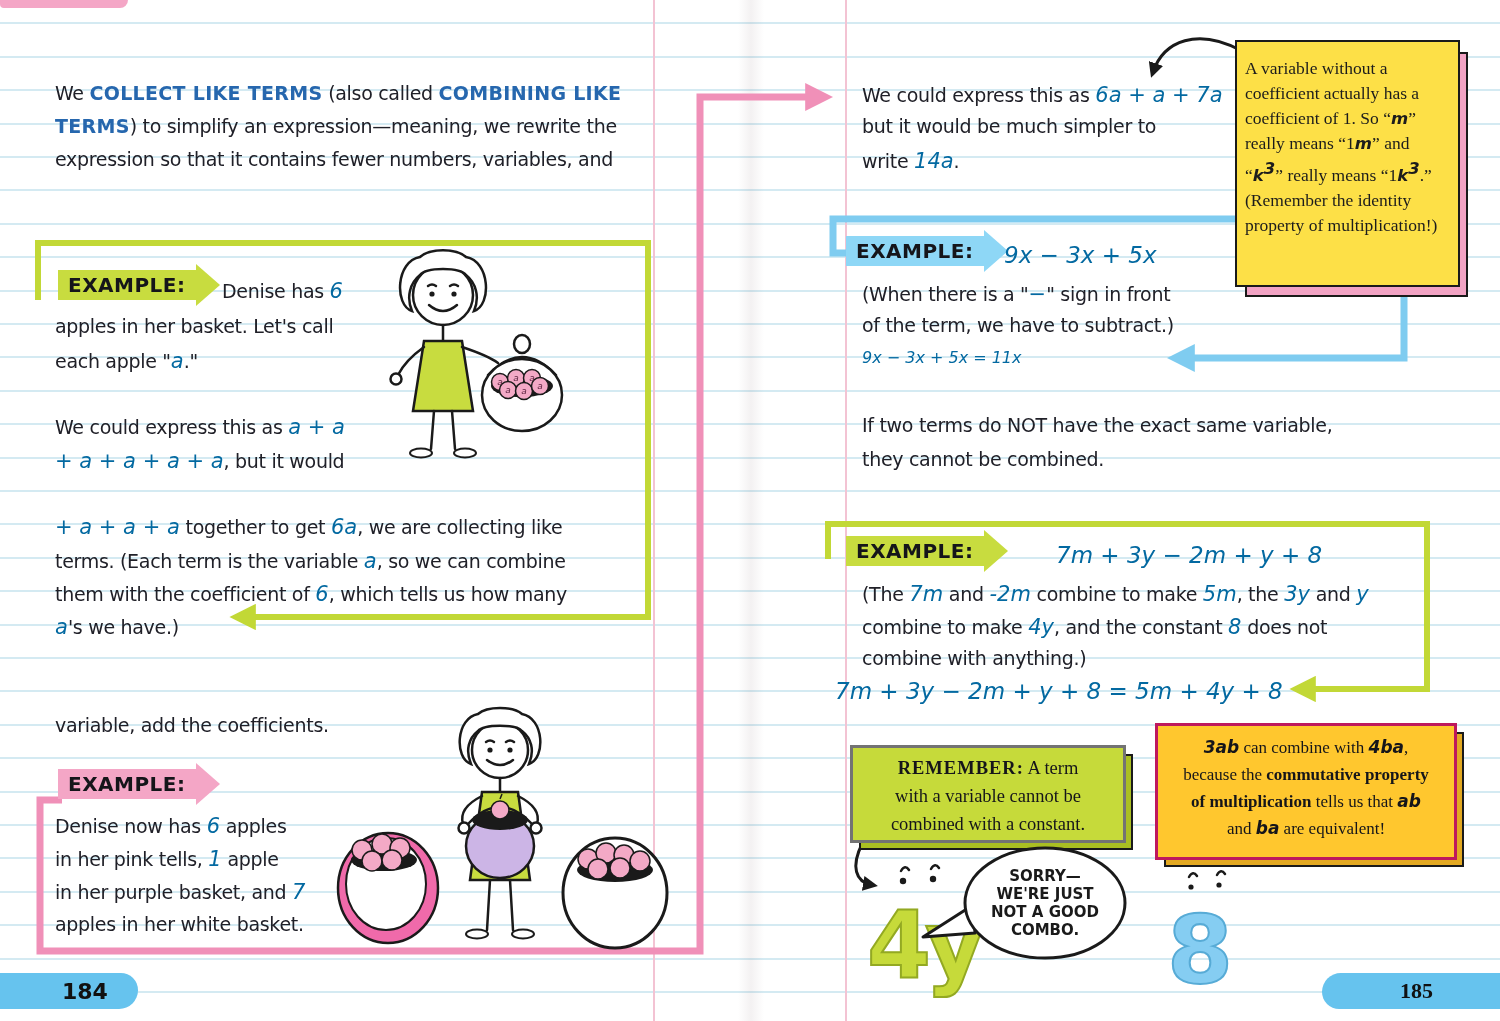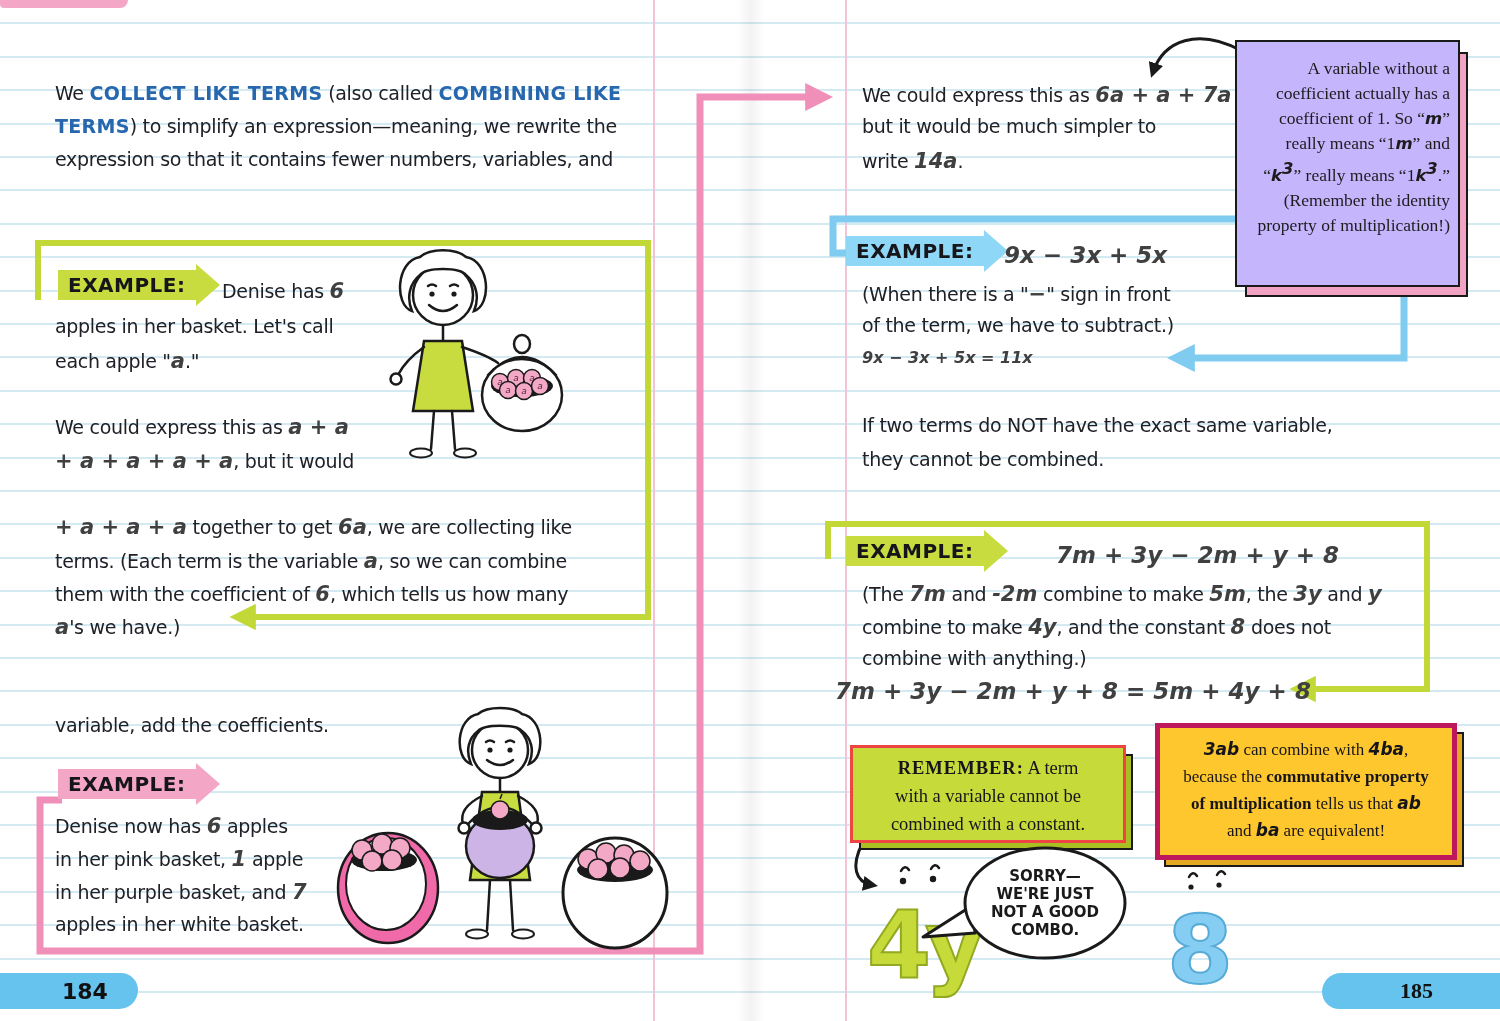--- a/index.html
+++ b/index.html
@@ -7,42 +7,42 @@
           font-family:"DejaVu Sans",sans-serif;}
   .paper{position:absolute;inset:0;
     background-image:repeating-linear-gradient(to bottom,transparent 0px,transparent 31.4px,#d4eaf2 31.4px,#d4eaf2 33.4px);
     background-position:0 -9px;}
   .mline{position:absolute;top:0;bottom:0;width:2px;background:#f3c3d3;}
   .gutter{position:absolute;top:0;bottom:0;left:738px;width:26px;
     background:linear-gradient(to right,rgba(0,0,0,0),rgba(90,60,70,.07),rgba(0,0,0,0));}
   .corner-pink{position:absolute;left:0;top:0;width:128px;height:8px;background:#f4a6c6;border-radius:0 0 8px 4px;}
 
   .tl{position:absolute;font-size:19px;line-height:1.25;color:#202028;letter-spacing:-0.3px;white-space:nowrap;}
-  .m{color:#404040;font-weight:700;font-style:italic;font-size:21px;letter-spacing:0;}
+  .m{color:#0369a1;font-weight:400;font-style:italic;font-size:21px;letter-spacing:0;}
   .bb{color:#2667ae;font-weight:800;letter-spacing:0.3px;}
 
   .exl{position:absolute;font-weight:800;font-size:20px;letter-spacing:0.5px;color:#15151a;
        padding:3px 10px;background:var(--c);}
   .exl::after{content:"";position:absolute;left:100%;top:50%;transform:translateY(-50%);
        border:solid transparent;border-width:21px 0 21px 24px;border-left-color:var(--c);}
   .g{--c:#c8dc3f;} .p{--c:#f4a6c6;} .b{--c:#8ed7f6;}
 
-  .note{position:absolute;left:1235px;top:40px;width:225px;height:247px;background:#c4b5fd;
+  .note{position:absolute;left:1235px;top:40px;width:225px;height:247px;background:#fde047;
         border:2.5px solid #1a1a1a;box-shadow:9px 11px 0 -3px #f2a3c4,9px 11px 0 -1px #1a1a1a;
         font-family:"Liberation Serif",serif;font-size:17.5px;line-height:25px;color:#1c1c1c;
-        text-align:right;padding:14px 8px;box-sizing:border-box;}
+        text-align:left;padding:14px 8px;box-sizing:border-box;}
   .nm{font-style:italic;font-weight:700;font-family:"DejaVu Sans",sans-serif;font-size:16.5px;}
 
   .remember{position:absolute;left:850px;top:745px;width:276px;height:98px;background:#c6da3a;
-        border:3px solid #ef4444;box-shadow:8px 8px 0 -3px #aabf22,8px 8px 0 -1px #1a1a1a;
+        border:3px solid #737373;box-shadow:8px 8px 0 -3px #aabf22,8px 8px 0 -1px #1a1a1a;
         font-family:"Liberation Serif",serif;font-size:18.5px;line-height:28px;color:#15151a;
         text-align:center;padding:6px 4px;box-sizing:border-box;}
   .remember b{letter-spacing:1px;}
   .commute{position:absolute;left:1155px;top:723px;width:302px;height:137px;background:#ffc72e;
-        border:5px solid #be185d;box-shadow:8px 8px 0 -3px #e3a922,8px 8px 0 -1px #1a1a1a;
+        border:3px solid #be185d;box-shadow:8px 8px 0 -3px #e3a922,8px 8px 0 -1px #1a1a1a;
         font-family:"Liberation Serif",serif;font-size:17px;line-height:27px;color:#15151a;
         text-align:center;padding:8px 2px;box-sizing:border-box;}
   .mk{font-style:italic;font-weight:700;font-family:"DejaVu Sans",sans-serif;font-size:17px;}
 
   .swash{position:absolute;height:36px;background:#66c3ee;display:flex;align-items:center;}
   .swash span{font-weight:800;font-size:22px;color:#111;}
   .sw-l{left:0;top:973px;width:138px;border-radius:0 20px 22px 0;}
   .sw-l span{margin-left:62px;}
   .sw-r{left:1322px;top:973px;width:178px;border-radius:22px 0 0 20px;font-family:Liberation Serif, serif;}
   .sw-r span{margin-left:78px;}
@@ -138,21 +138,21 @@
   <div class="tl" style="left:55px;top:448px"><span class="m">+ a + a + a + a</span><span>, but it would</span></div>
   <div class="tl" style="left:55px;top:514px"><span class="m">+ a + a + a</span><span> together to get </span><span class="m">6a</span><span>, we are collecting like</span></div>
   <div class="tl" style="left:55px;top:548px"><span>terms. (Each term is the variable </span><span class="m">a</span><span>, so we can combine</span></div>
   <div class="tl" style="left:55px;top:581px"><span>them with the coefficient of </span><span class="m">6</span><span>, which tells us how many</span></div>
   <div class="tl" style="left:55px;top:614px"><span class="m">a</span><span>'s we have.)</span></div>
 
   <div class="tl" style="left:55px;top:714px">variable, add the coefficients.</div>
 
   <div class="exl p" style="left:58px;top:769px">EXAMPLE:</div>
   <div class="tl" style="left:55px;top:813px"><span>Denise now has </span><span class="m">6</span><span> apples</span></div>
-  <div class="tl" style="left:55px;top:846px"><span>in her pink basket, </span><span class="m">1</span><span> apple</span></div>
+  <div class="tl" style="left:55px;top:846px"><span>in her pink tells, </span><span class="m">1</span><span> apple</span></div>
   <div class="tl" style="left:55px;top:879px"><span>in her purple basket, and </span><span class="m">7</span></div>
   <div class="tl" style="left:55px;top:913px">apples in her white basket.</div>
 
   <svg style="left:330px;top:698px" width="345" height="265" viewBox="0 0 345 265">
     <g stroke="#1a1a1a" stroke-width="2.5" stroke-linecap="round" fill="none">
       <circle cx="170" cy="52" r="28" fill="#fff"></circle>
       <path d="M141,66 C124,60 126,20 148,16 C157,8 183,8 192,16 C214,20 216,60 199,66 C205,52 201,40 192,33 C186,26 154,26 148,33 C139,40 135,52 141,66 Z" fill="#fff"></path>
       <path d="M156,44 Q160,41 164,44"></path>
         <path d="M176,44 Q180,41 184,44"></path>
       <path d="M157,62 Q170,72 183,62"></path>

